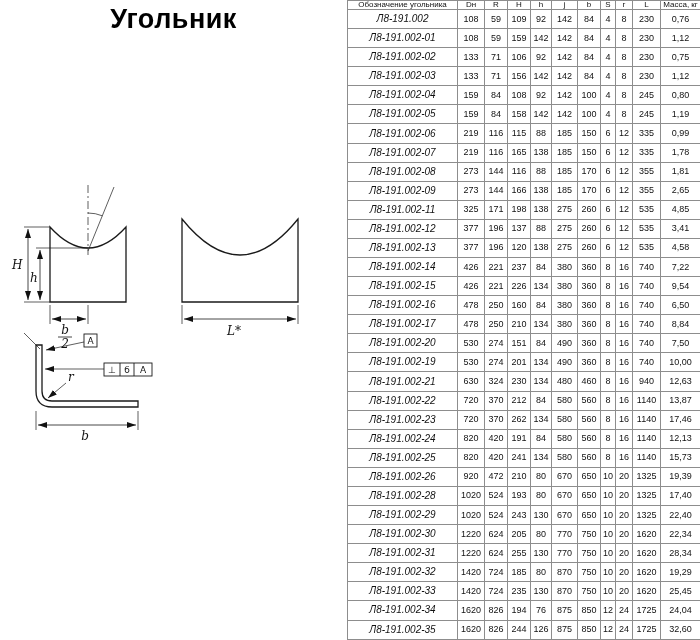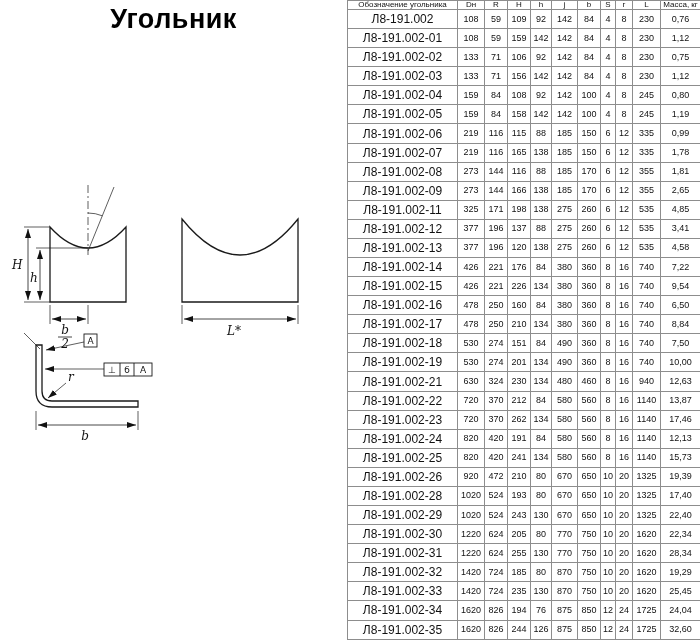--- a/index.html
+++ b/index.html
@@ -23,21 +23,21 @@
   .frame-text { font-family: "DejaVu Sans", sans-serif; font-size: 9px; fill: #111; font-style: normal; }
 
   
   .right-panel { width: 353px; height: 640px; }
   table.dims { border-collapse: collapse; width: 353px; height: 640px; table-layout: fixed; }
   table.dims th, table.dims td {
     border: 1px solid #8d8d8d; padding: 0; text-align: center; vertical-align: middle;
     font-size: 9px; line-height: 1; white-space: nowrap; overflow: hidden; color: #111;
   }
   table.dims th { font-weight: normal; font-size: 8px; }
-  table.dims td:first-child { font-size: 12px; }
+  table.dims td:first-child { font-size: 10px; font-style: italic; }
 </style>
 </head>
 <body>
 
 <div class="page">
 
   <div class="left-panel">
     <div class="title">Угольник</div>
 
     <svg class="drawing-svg" width="347" height="596" viewBox="0 0 347 596">
@@ -305,21 +305,21 @@
             <td>260</td>
             <td>6</td>
             <td>12</td>
             <td>535</td>
             <td>4,58</td>
           </tr>
           <tr>
             <td>Л8-191.002-14</td>
             <td>426</td>
             <td>221</td>
-            <td>176</td>
+            <td>237</td>
             <td>84</td>
             <td>380</td>
             <td>360</td>
             <td>8</td>
             <td>16</td>
             <td>740</td>
             <td>7,22</td>
           </tr>
           <tr>
             <td>Л8-191.002-15</td>
@@ -354,21 +354,21 @@
             <td>210</td>
             <td>134</td>
             <td>380</td>
             <td>360</td>
             <td>8</td>
             <td>16</td>
             <td>740</td>
             <td>8,84</td>
           </tr>
           <tr>
-            <td>Л8-191.002-18</td>
+            <td>Л8-191.002-20</td>
             <td>530</td>
             <td>274</td>
             <td>151</td>
             <td>84</td>
             <td>490</td>
             <td>360</td>
             <td>8</td>
             <td>16</td>
             <td>740</td>
             <td>7,50</td>

